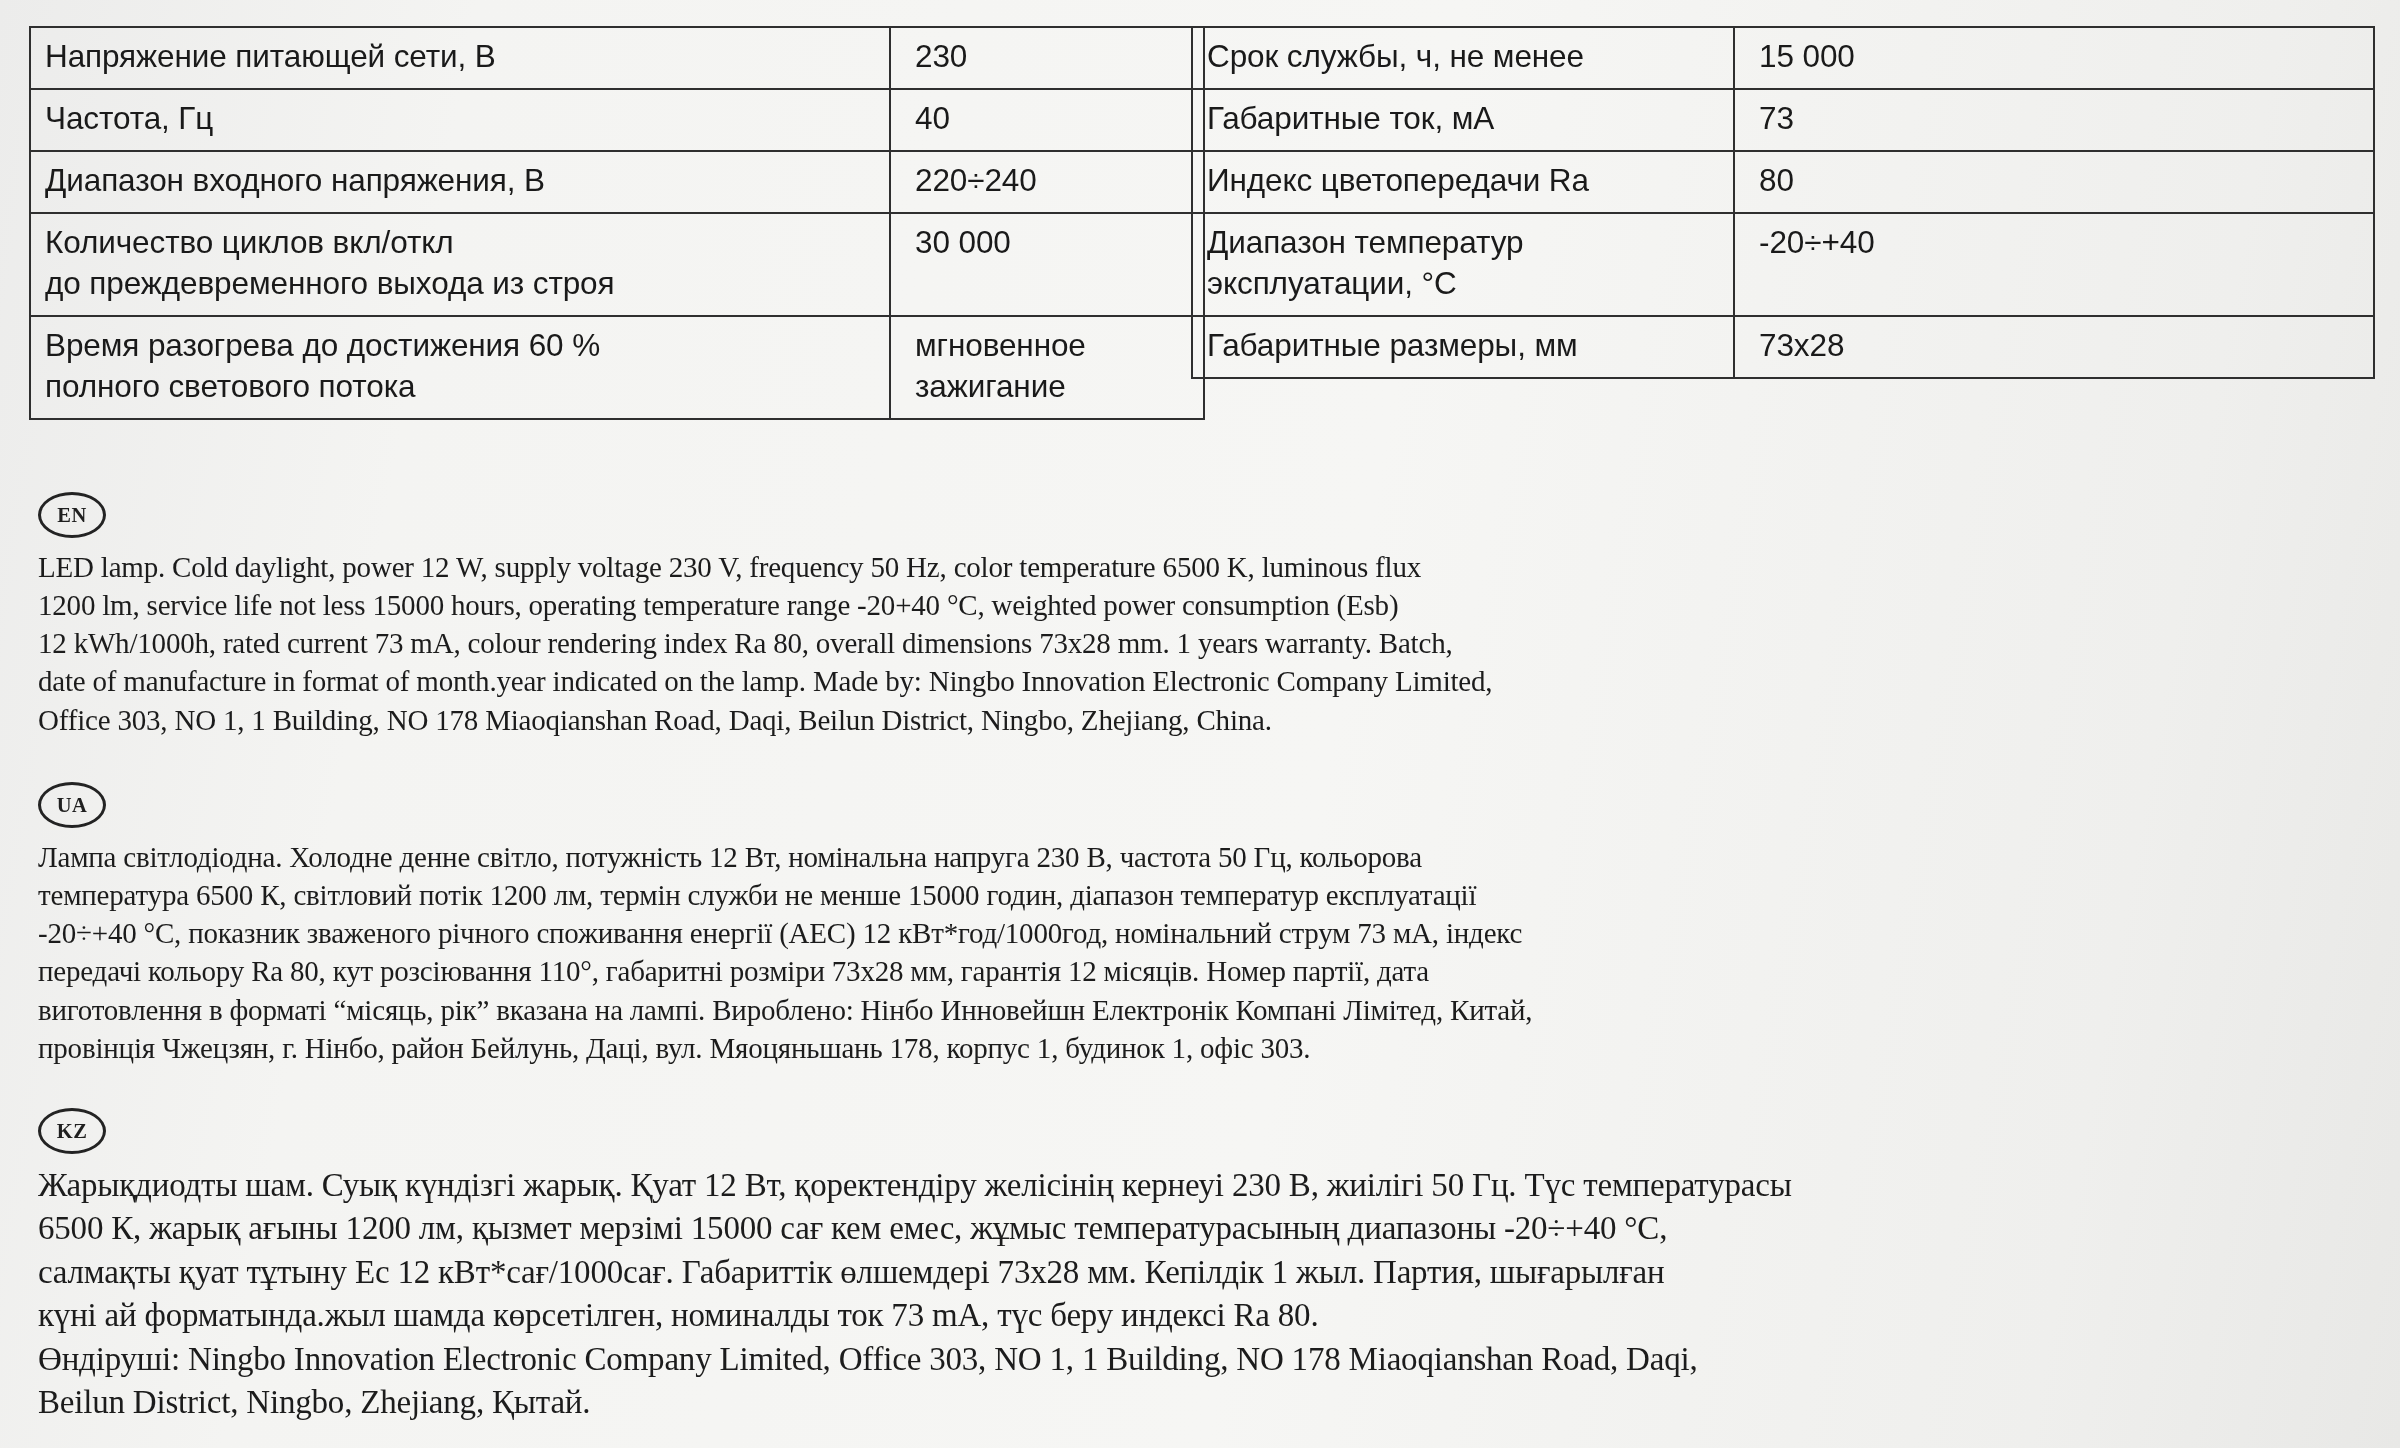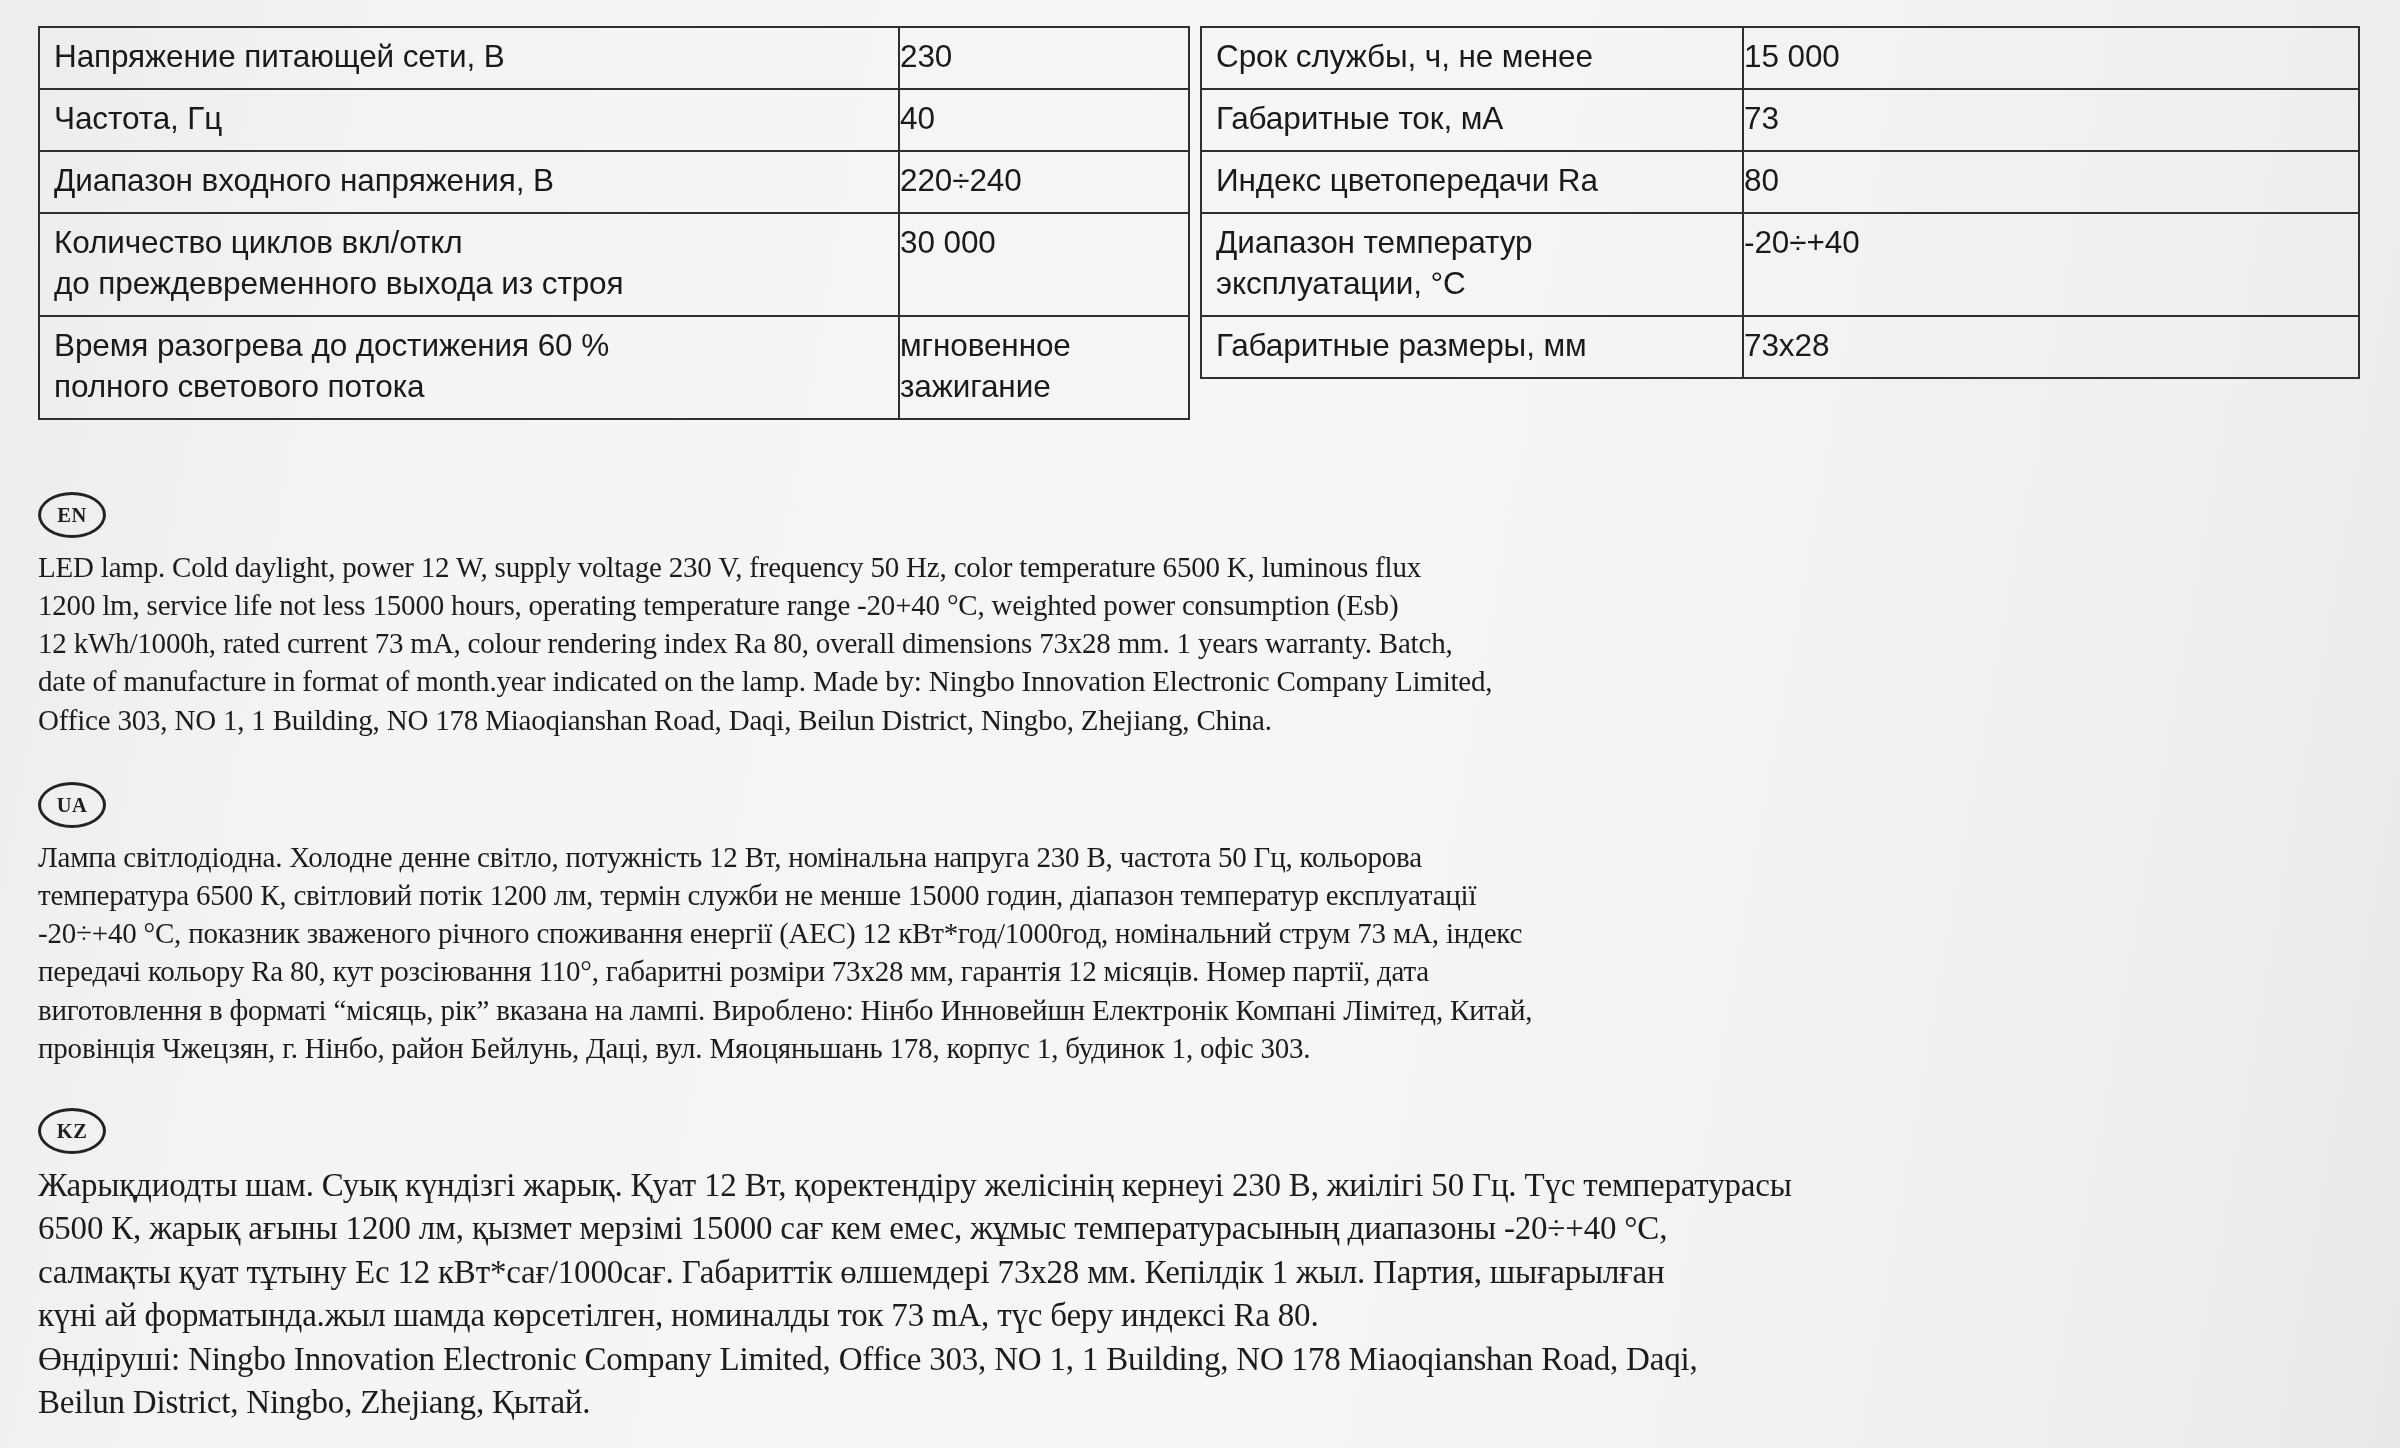--- a/index.html
+++ b/index.html
@@ -31,21 +31,21 @@
   
   .tables-row {
     position: absolute;
     top: 26px;
     left: 0;
     width: 2400px;
     display: flex;
     gap: 0;
   }
   .tbl-wrap-left {
-    margin-left: 38px;
+    margin-left: 29px;
     width: 1110px;
   }
   .tbl-wrap-right {
     margin-left: 52px;
     width: 1118px;
   }
   table.spec {
     border-collapse: collapse;
     width: 100%;
     table-layout: fixed;
@@ -53,21 +53,21 @@
   table.spec td {
     border: 2.5px solid #2f2f2f;
     padding: 8px 14px 11px 14px;
     font-size: 31.5px;
     line-height: 1.30;
     vertical-align: top;
     letter-spacing: -0.1px;
     background: transparent;
   }
   table.spec td.val {
-    padding-left: 0;
+    padding-left: 24px;
   }
   .tbl-wrap-left  table.spec td.key { width: 830px; }
   .tbl-wrap-left  table.spec td.val { width: 274px; }
   .tbl-wrap-right table.spec td.key { width: 512px; }
   .tbl-wrap-right table.spec td.val { width: 600px; }
   td .l2 { display: block; }
 
   
   .lang-block {
     position: absolute;

